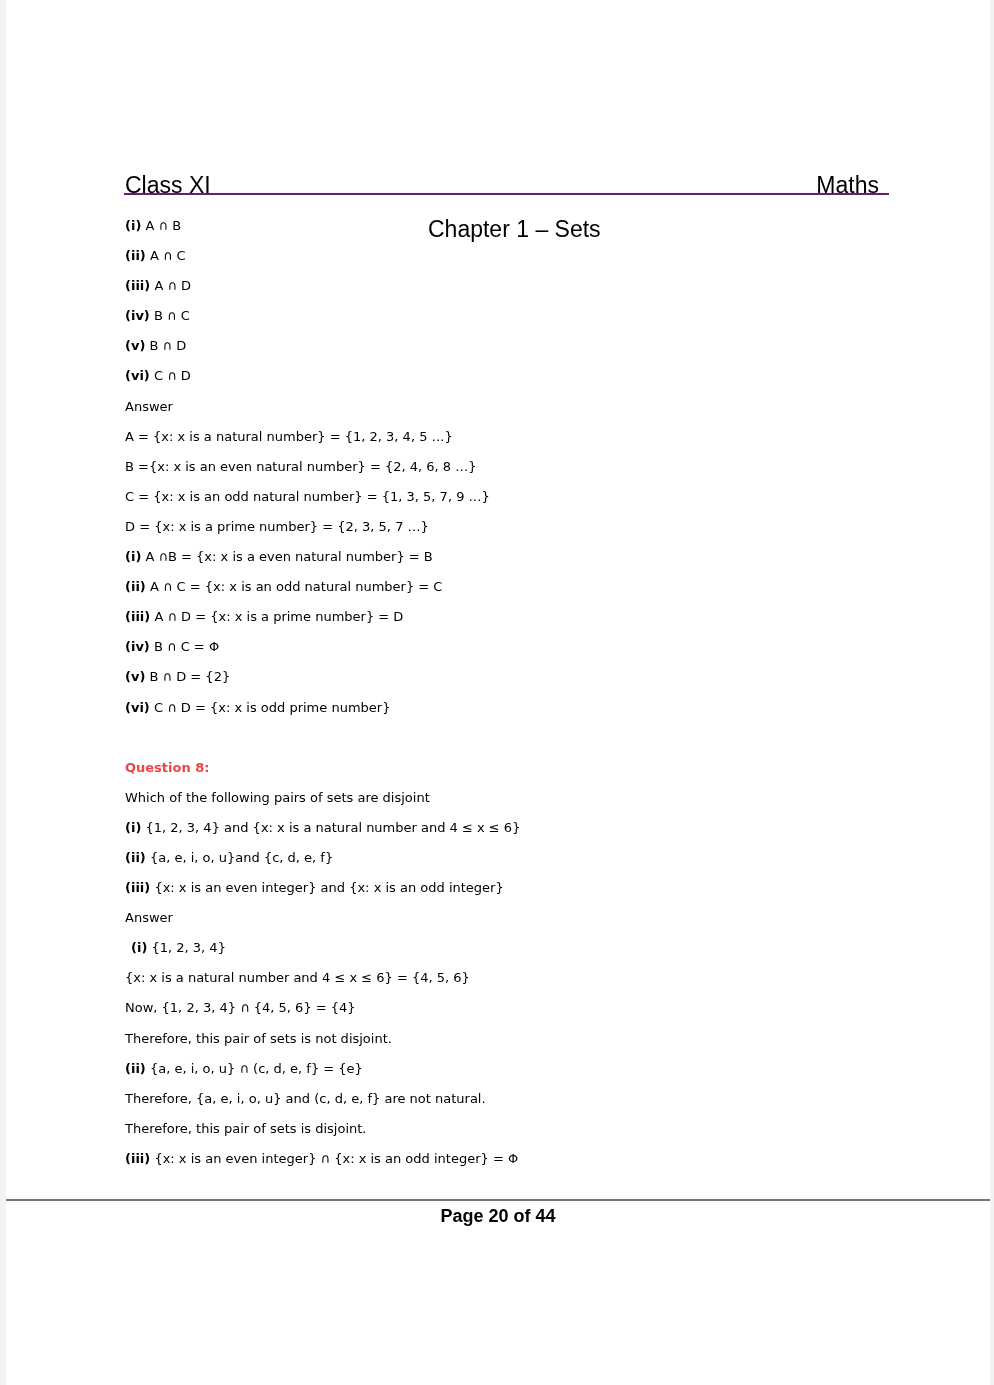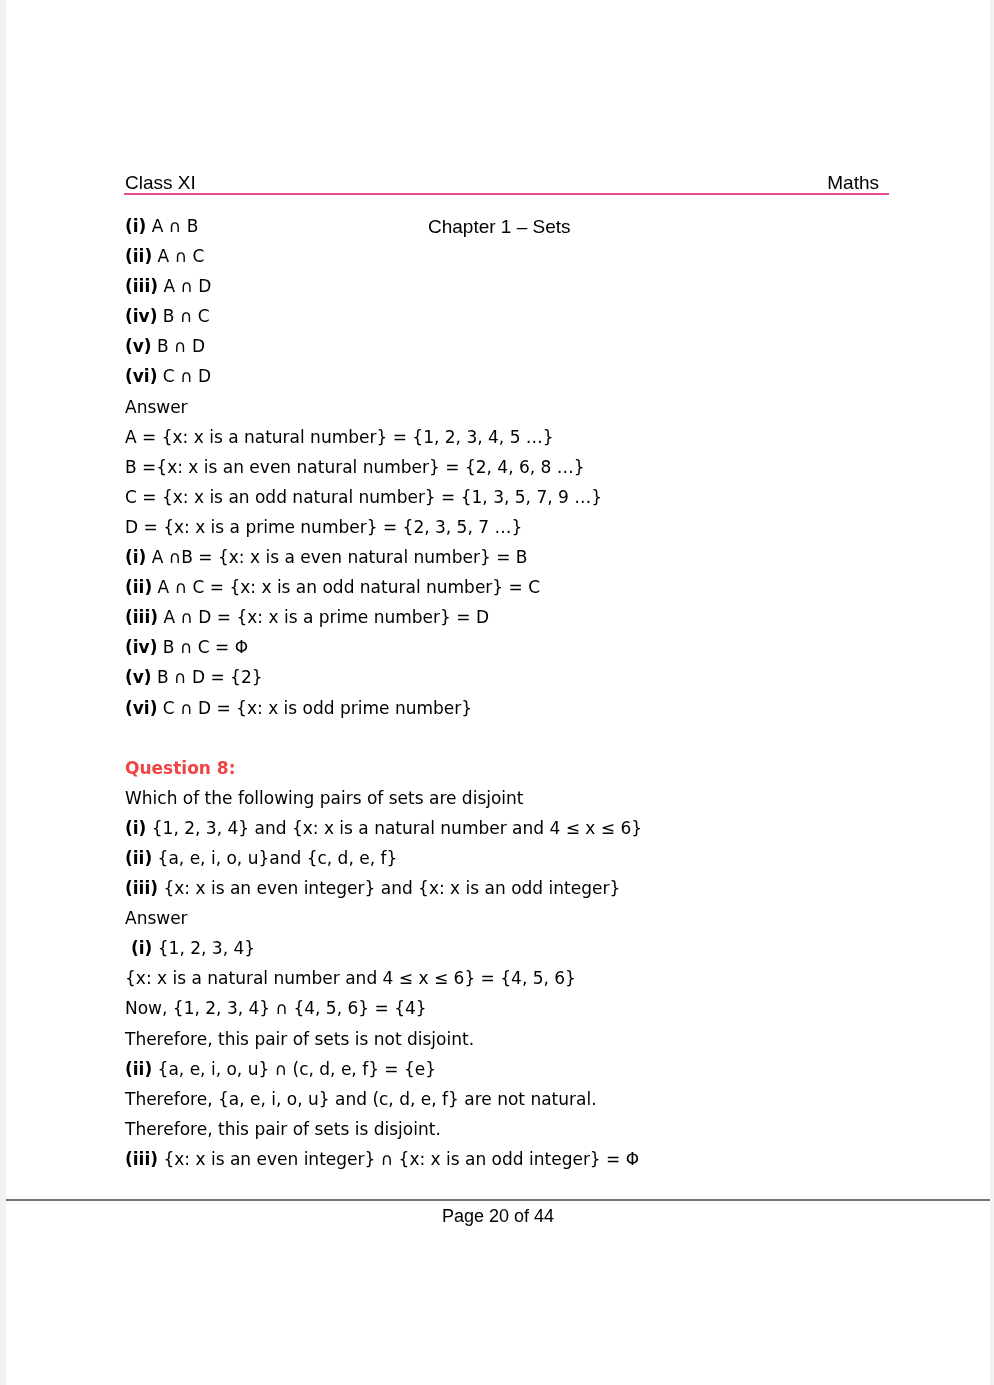--- a/index.html
+++ b/index.html
@@ -7,45 +7,45 @@
       width: 994px; height: 1385px; background: #f2f2f2;
       font-family: "DejaVu Sans", "Liberation Sans", sans-serif;
       color: #000; position: relative; overflow: hidden;
     }
     .page {
       position: absolute; left: 6px; top: 0; width: 984px; height: 1385px;
       background: #ffffff;
     }
     .header {
       position: absolute; left: 118px; top: 172px; width: 765px; height: 21px;
-      border-bottom: 2px solid #ec4899;
+      border-bottom: 2px solid #701a75;
       font-family: "Liberation Sans", "DejaVu Sans", sans-serif;
-      font-size: 19px;
+      font-size: 23px;
     }
     .header span { position: absolute; top: 0; }
     .h-left { left: 1px; }
     .h-center { left: 304px; margin-top: 44px; }
     .h-right { right: 10px; }
     .content {
       position: absolute; left: 119px; top: 211px; width: 760px;
-      font-size: 17px;
+      font-size: 13px;
     }
     .line { height: 30.1px; line-height: 30.1px; white-space: nowrap; }
     .b { font-weight: bold; }
     .q { font-weight: bold; color: #ef4444; }
     .gap { height: 30.1px; }
     .indent { padding-left: 6px; }
     .footer-rule {
       position: absolute; left: 0; top: 1199px; width: 984px; height: 0;
       border-top: 2px solid #777;
     }
     .footer {
       position: absolute; left: 0; top: 1206px; width: 984px; text-align: center;
       font-family: "Liberation Sans", "DejaVu Sans", sans-serif;
-      font-weight: normal; font-size: 18px;
+      font-weight: bold; font-size: 18px;
     }
   </style>
 </head>
 <body>
 
 <div class="page">
 
   <div class="header">
     <span class="h-left">Class XI</span>
     <span class="h-center">Chapter 1 – Sets</span>

